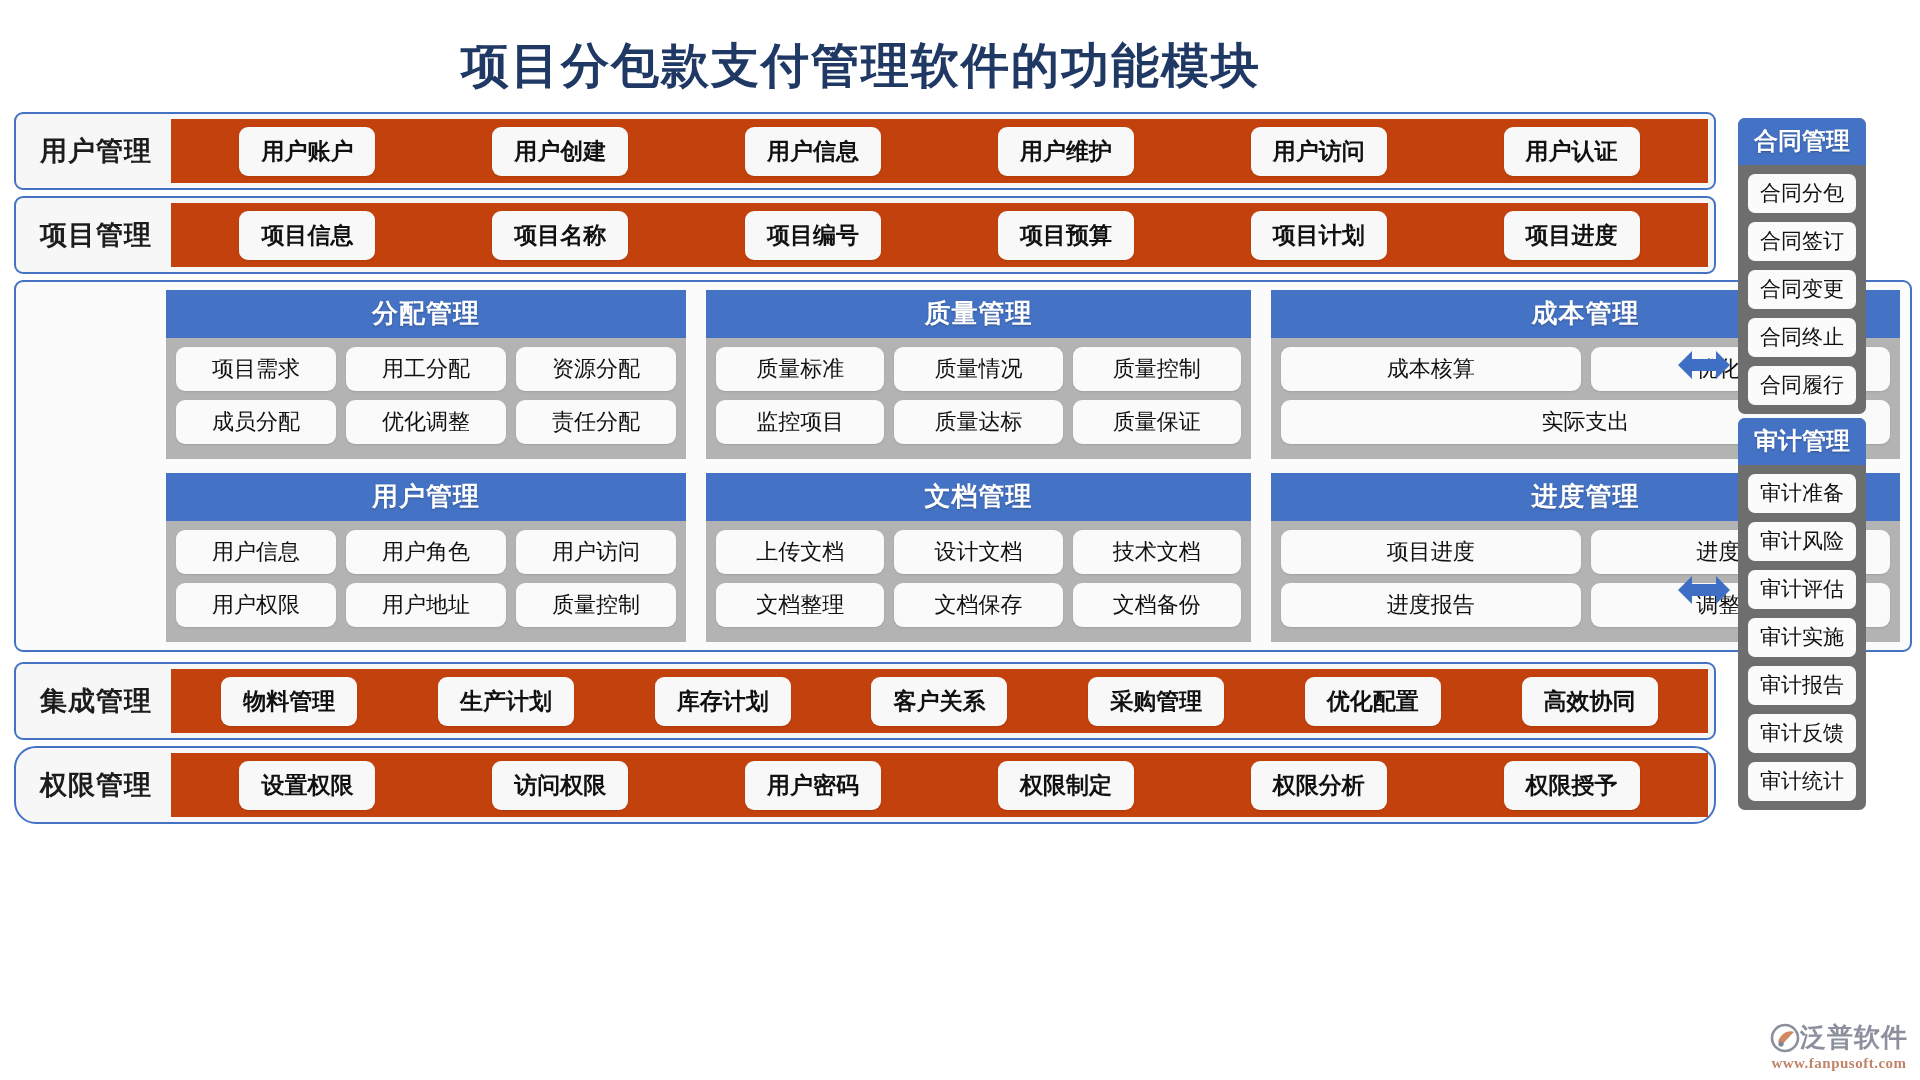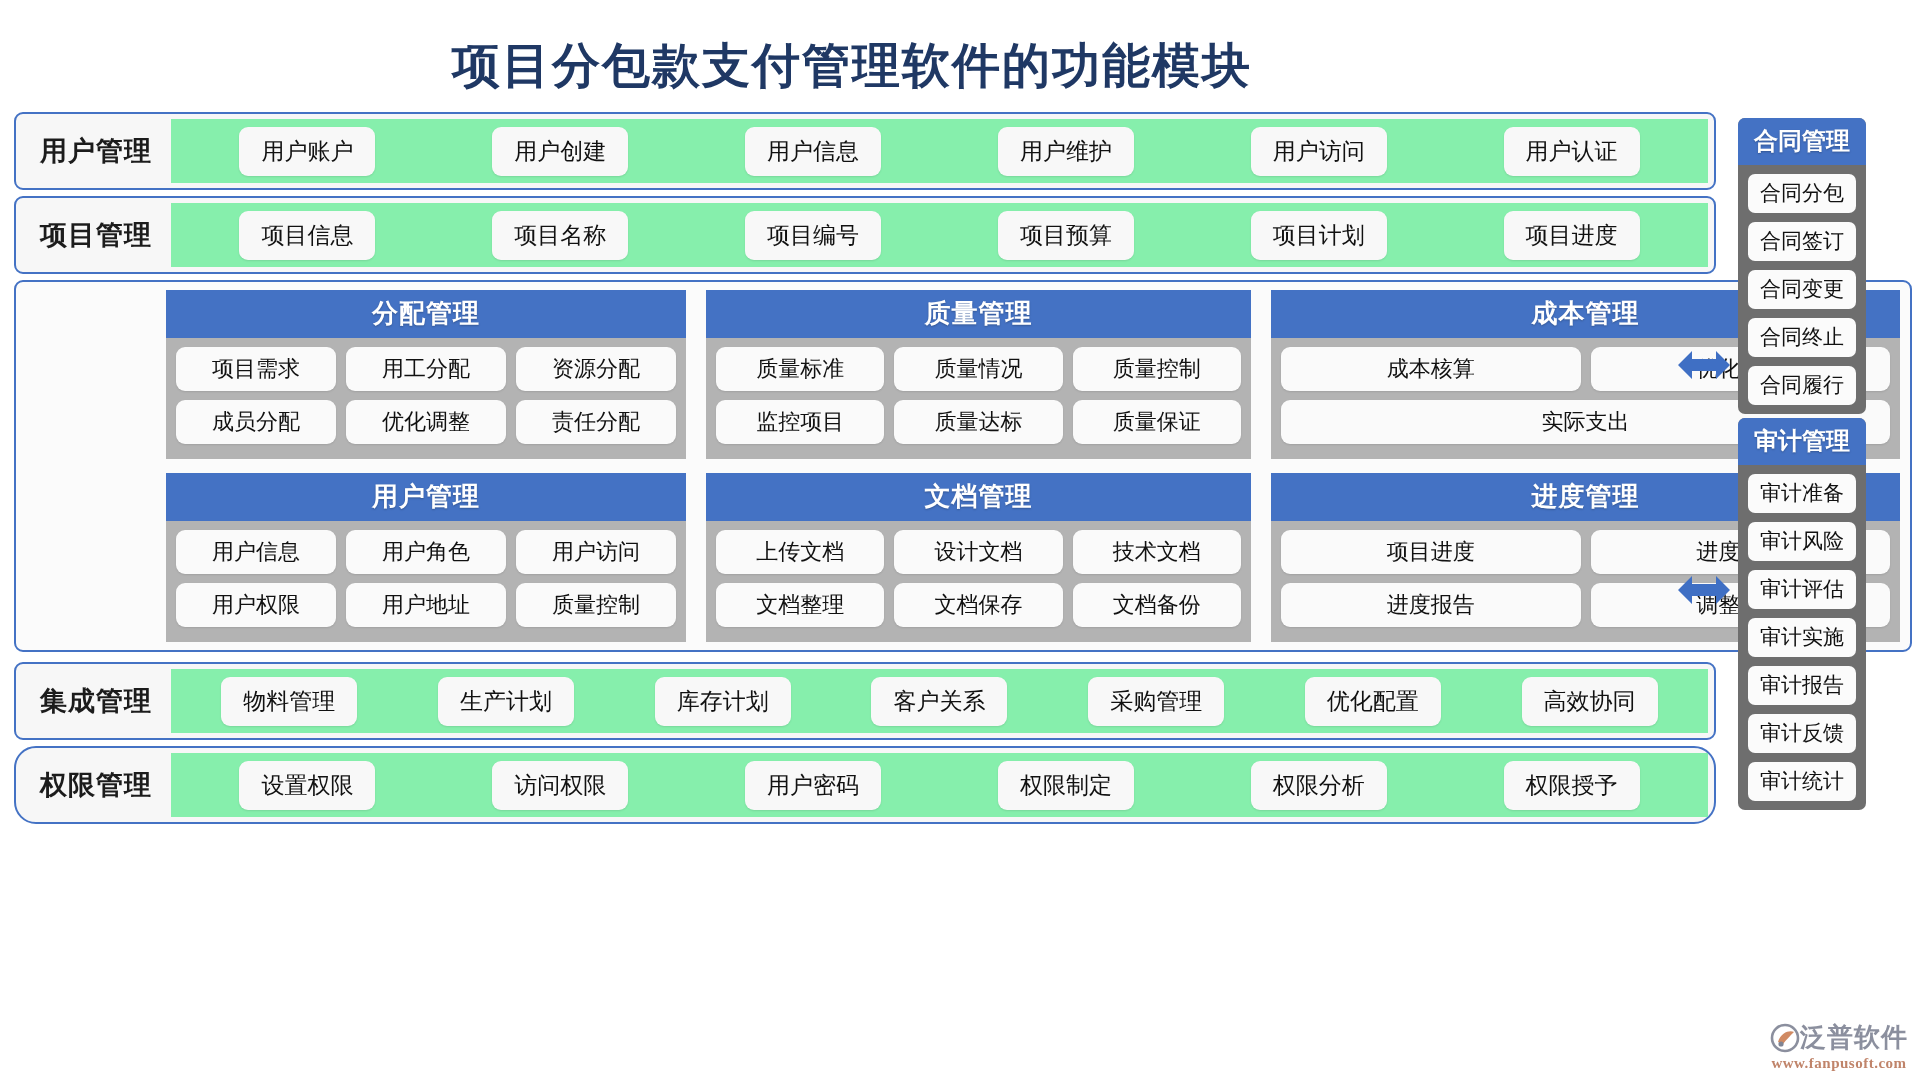--- a/index.html
+++ b/index.html
@@ -7,21 +7,21 @@
     width: 1920px; height: 1080px;
     background: #ffffff;
     font-family: "Liberation Serif", "DejaVu Serif", serif;
     overflow: hidden;
   }
   #root { position: relative; width: 1920px; height: 1080px; }
 
   
   .page-title {
     position: absolute;
-    top: 34px; left: 2px; width: 1700px;
+    top: 34px; left: 11px; width: 1700px;
     text-align: center;
     font-size: 48px;
     font-weight: bold;
     color: #1f3864;
     letter-spacing: 2px;
     font-family: "Liberation Serif", "DejaVu Serif", serif;
   }
 
   
   .band {
@@ -36,25 +36,26 @@
     padding: 5px 6px 5px 5px;
   }
   .band-label {
     flex: 0 0 150px;
     display: flex; align-items: center; justify-content: center;
     font-size: 27px; font-weight: bold; color: #1c1c1c;
     letter-spacing: 1px;
   }
   .band-track {
     flex: 1 1 auto;
-    background: #86efac;
+    background: #c2410c;
     display: flex;
     align-items: center;
     justify-content: space-around;
     padding: 6px 10px;
+    font-weight: bold;
   }
   .chip {
     background: #f8f8f8;
     border-radius: 9px;
     font-size: 23px;
     color: #111;
     padding: 9px 22px;
     white-space: nowrap;
     box-shadow: 0 1px 2px rgba(0,0,0,.10);
     text-align: center;

